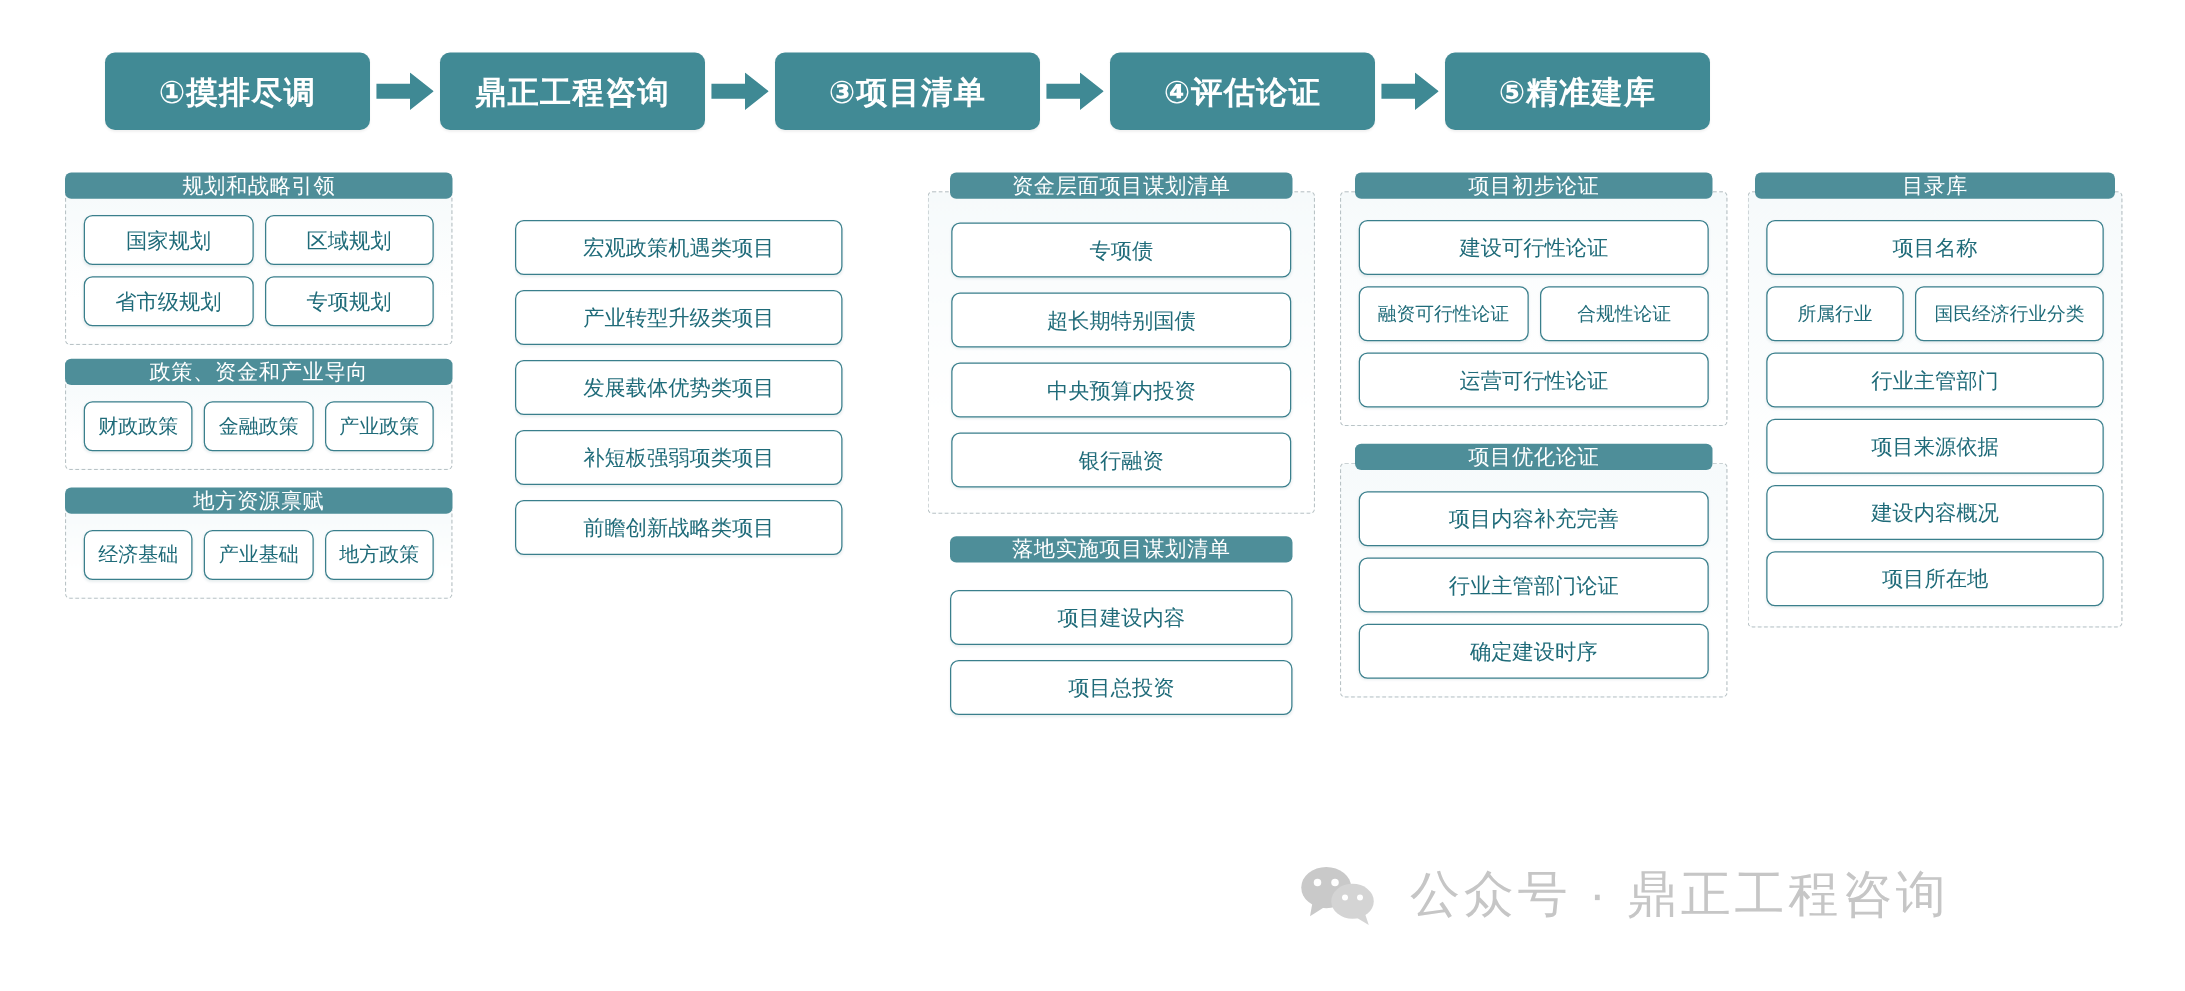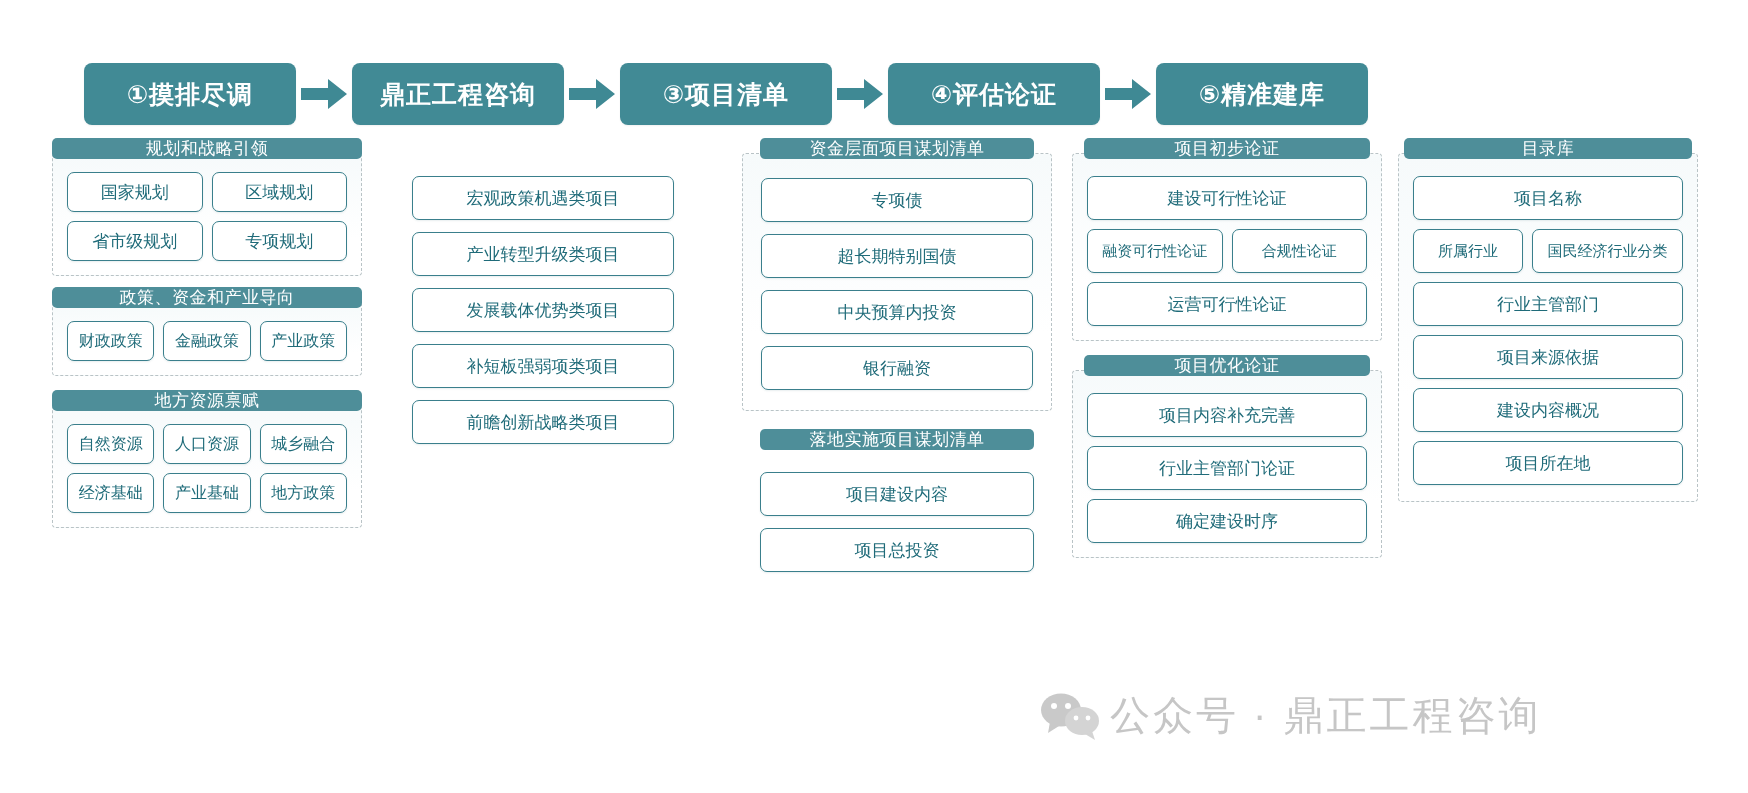--- a/index.html
+++ b/index.html
@@ -11,24 +11,24 @@
   }
   #canvas {
     position: relative;
     width: 1748px; height: 793px;
     background: #ffffff;
   }
 
   
   .stage-row {
     position: absolute;
-    top: 62px; left: 0; right: 0;
+    top: 42px; left: 0; right: 0;
     height: 64px;
     display: flex;
-    align-items: center;
+    align-items: flex-start;
   }
   .stage-cell {
     display: flex;
     align-items: center;
     flex: 0 0 auto;
   }
   .stage-head {
     background: #418a95;
     color: #ffffff;
     border-radius: 8px;
@@ -114,21 +114,21 @@
   .plainlist .cell { margin-bottom: 12px; }
   .plainlist .cell:last-child { margin-bottom: 0; }
 
   
   .watermark {
     position: absolute;
     left: 1040px;
     top: 688px;
     display: flex;
     align-items: center;
-    gap: 8px;
+    gap: 26px;
     color: #c6c6c6;
     font-size: 40px;
     letter-spacing: 3px;
     white-space: nowrap;
     user-select: none;
     justify-content: space-between;
   }
   .wechat-icon { display:block; }
 </style>
 </head>
@@ -206,25 +206,20 @@
             <div class="cell small">财政政策</div>
             <div class="cell small">金融政策</div>
             <div class="cell small">产业政策</div>
           </div>
         </div>
       </div>
 
       <div class="group" style="margin-top:14px;">
         <div class="group-title">地方资源禀赋</div>
         <div class="dashbox">
-          <div class="cell-row">
-            <div class="cell small">自然资源</div>
-            <div class="cell small">人口资源</div>
-            <div class="cell small">城乡融合</div>
-          </div>
           <div class="cell-row">
             <div class="cell small">经济基础</div>
             <div class="cell small">产业基础</div>
             <div class="cell small">地方政策</div>
           </div>
         </div>
       </div>
 
     </div>
 

